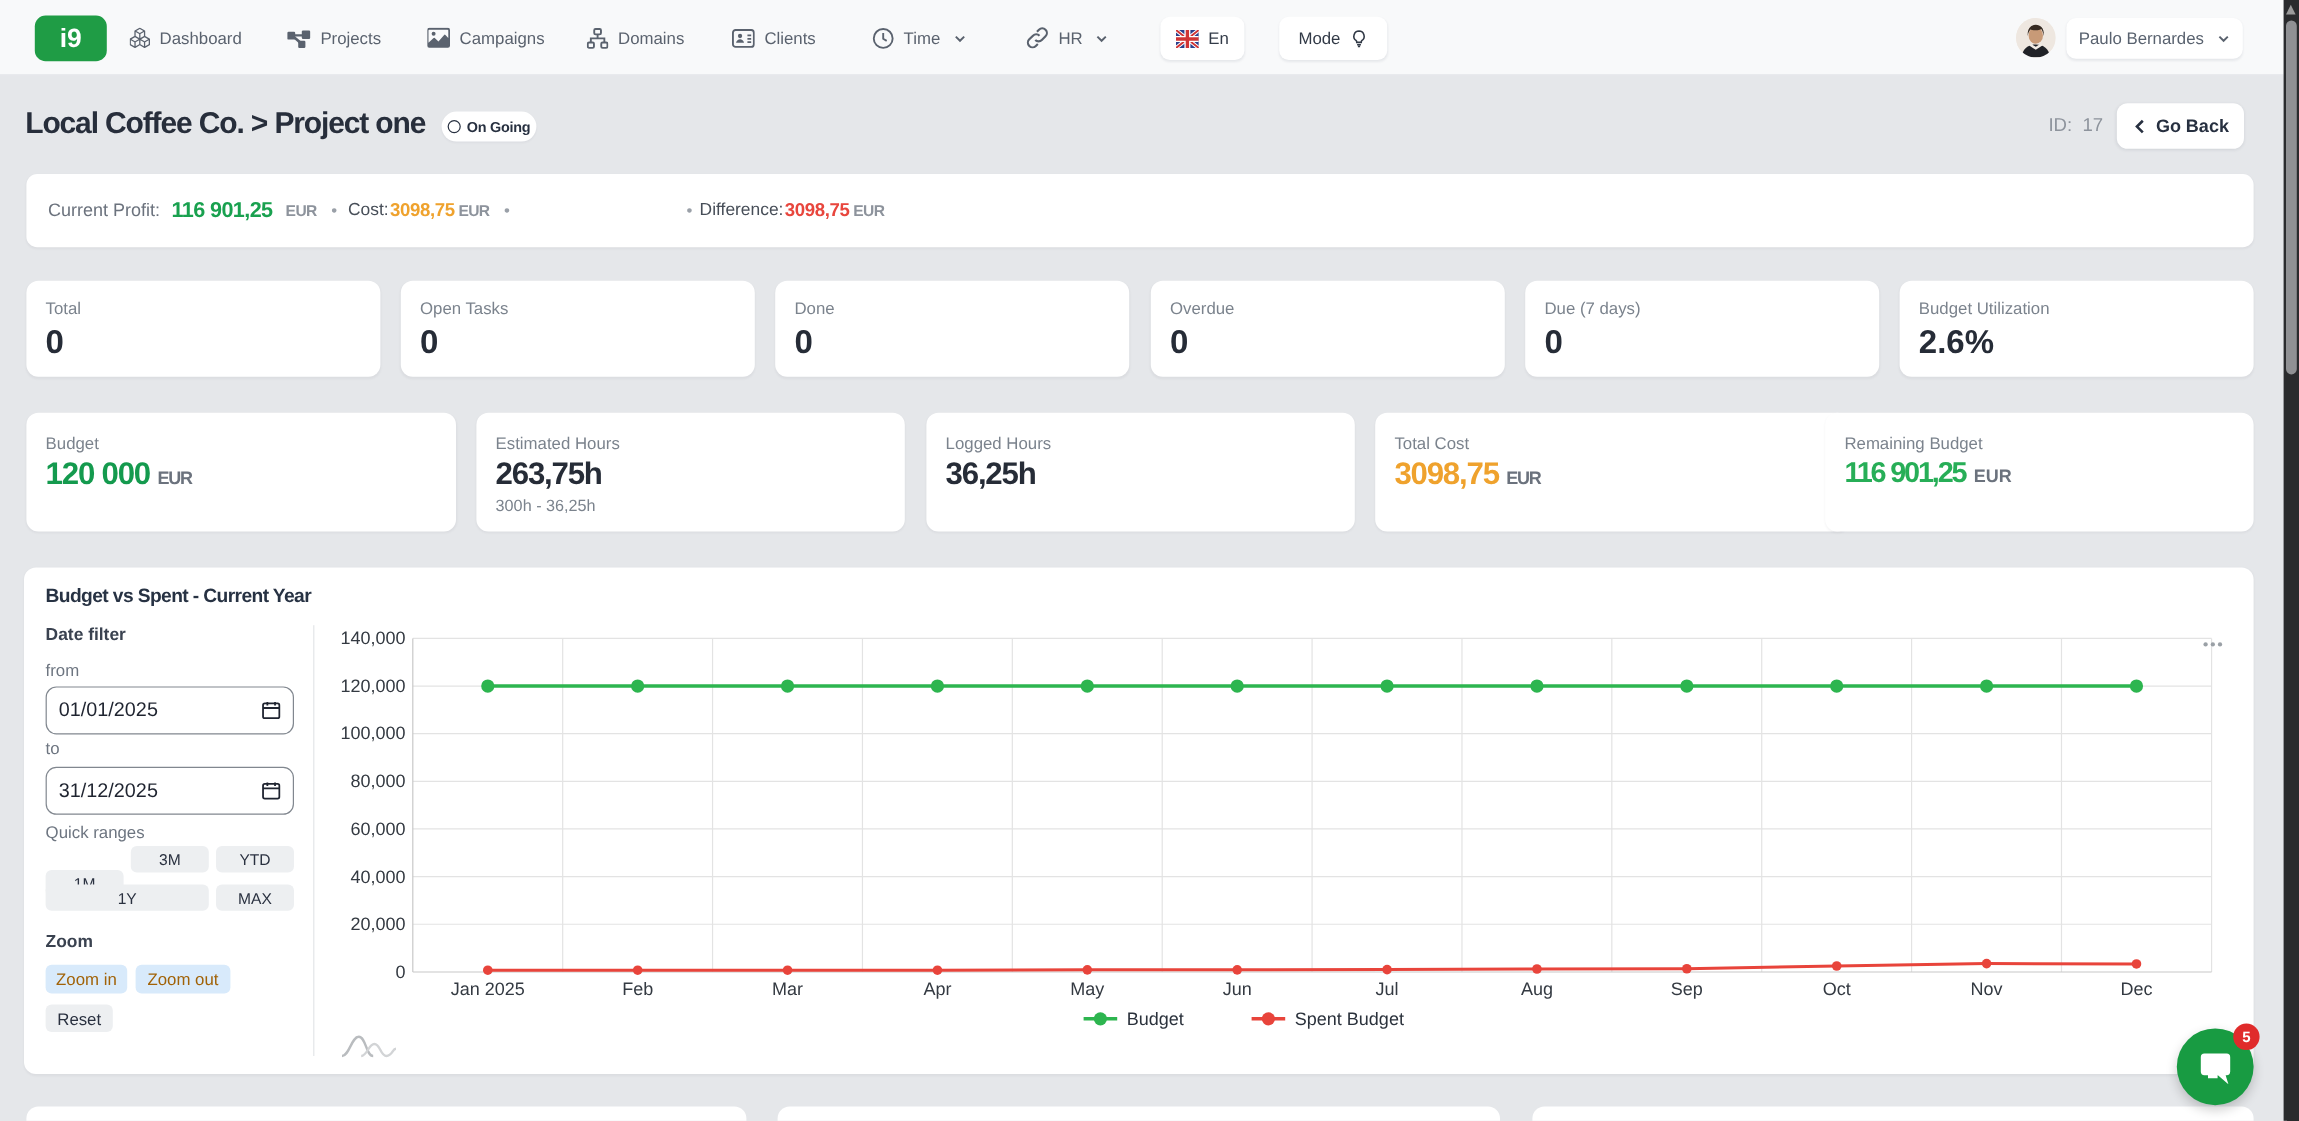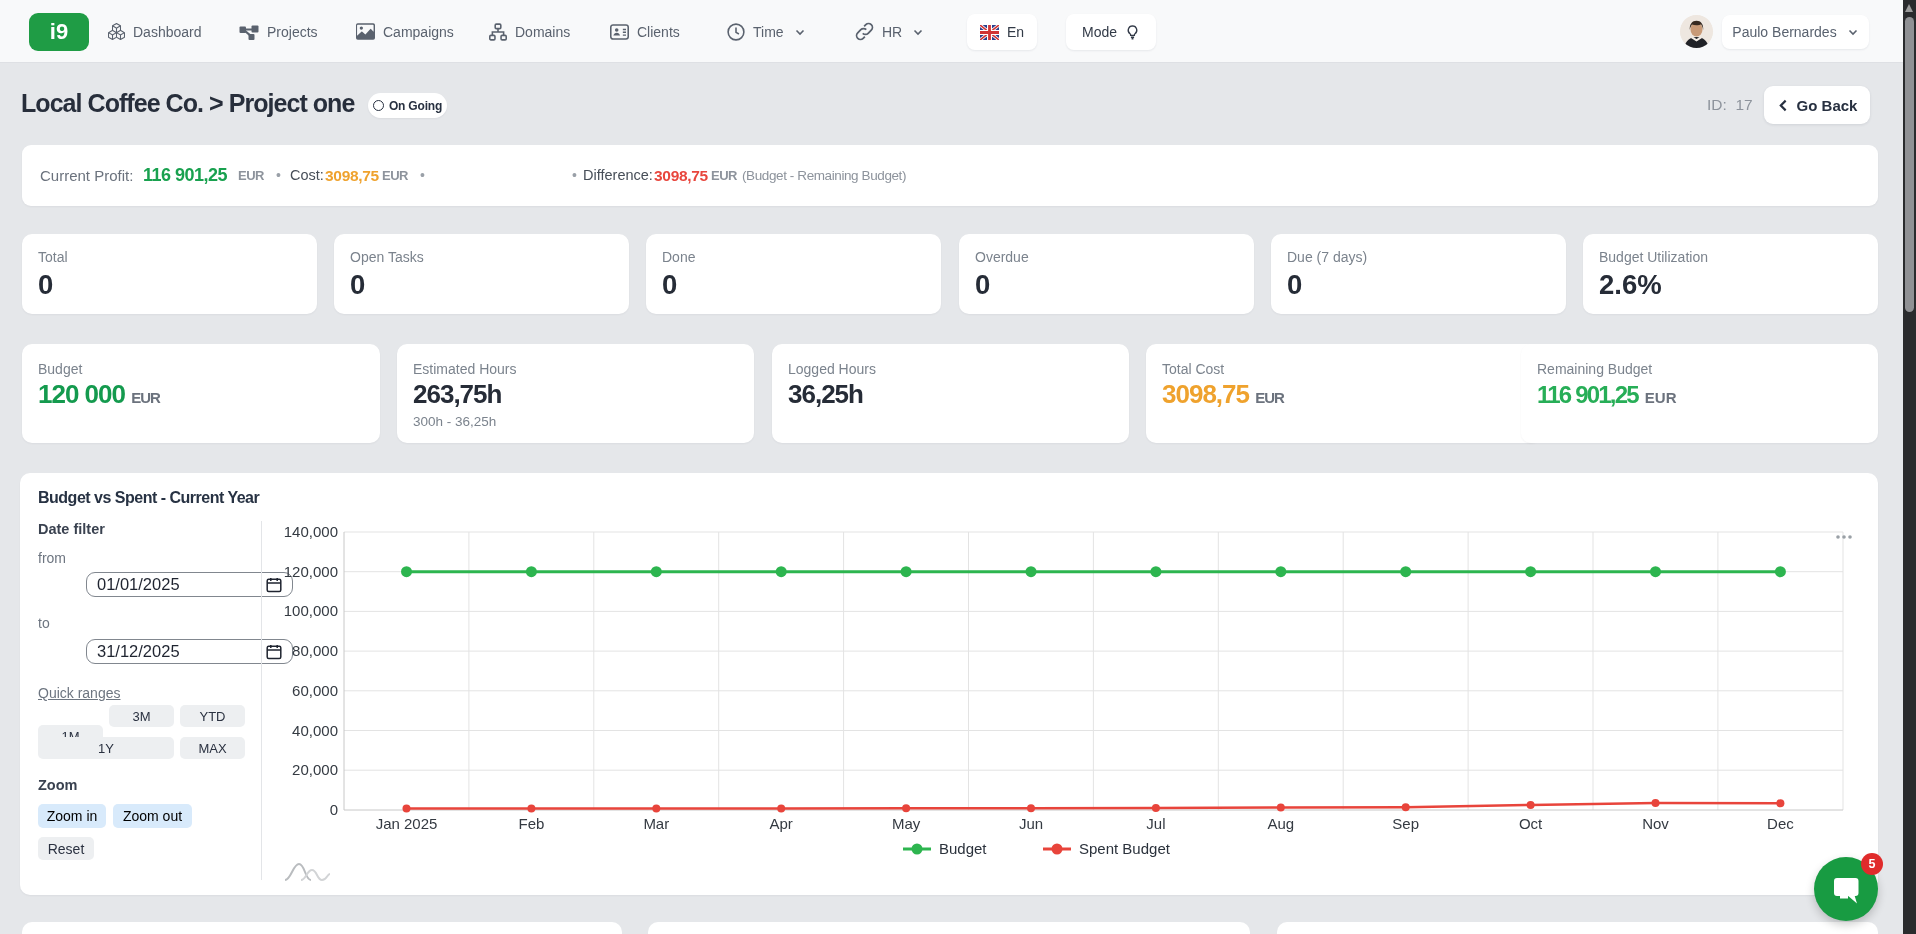--- a/index.html
+++ b/index.html
@@ -38,23 +38,23 @@
 .vg { color:#149a4e !important; }
 .vo { color:#efa22d !important; }
 .vg2 { color:#27ae57 !important; }
 .veur { font-size:15px; color:#6b727d; font-weight:bold; }
 
 .chartcard { position:absolute; left:20px; top:473px; width:1858px; height:422px; background:#fff; border-radius:10px; box-shadow:0 1px 2px rgba(30,40,60,.05); }
 .ct { position:absolute; left:38px; top:489px; font-size:16px; font-weight:bold; color:#273243; letter-spacing:-0.5px; }
 .fl { position:absolute; }
 .lbl-b { font-size:14.5px; font-weight:bold; color:#3a4250; }
 .lbl-s { font-size:14px; color:#6d7580; }
-.dinput { position:absolute; width:207px; height:25px; border:1px solid #81878f; border-radius:9px; background:#fff; display:flex; align-items:center; padding:0 10px; font-size:16.5px; color:#1f2430; justify-content:space-between;margin-left:48px; }
+.dinput { position:absolute; width:207px; height:40px; border:1px solid #81878f; border-radius:9px; background:#fff; display:flex; align-items:center; padding:0 10px; font-size:16.5px; color:#1f2430; justify-content:space-between; }
 .qbtn { position:absolute; background:#edeff1; border-radius:5px; font-size:13px; color:#2a3140; display:flex; align-items:center; justify-content:center; height:22px; }
-.zbtn { position:absolute; background:#d8eafb; border-radius:5px; font-size:14px; color:#000000; display:flex; align-items:center; justify-content:center; height:24px; }
+.zbtn { position:absolute; background:#d8eafb; border-radius:5px; font-size:14px; color:#a16207; display:flex; align-items:center; justify-content:center; height:24px; }
 .vsep { position:absolute; left:261px; top:521px; width:1px; height:359px; background:#e3e5e8; }
 
 .chat { position:absolute; left:1814px; top:857px; width:64px; height:64px; border-radius:50%; background:#189b42; box-shadow:0 4px 10px rgba(0,0,0,.2); }
 .chatbadge { position:absolute; left:1861px; top:853px; width:22px; height:22px; border-radius:50%; background:#e02b2b; color:#fff; font-size:12.5px; font-weight:bold; text-align:center; line-height:22px; }
 .b3 { position:absolute; top:922px; height:12px; background:#fff; border-radius:10px 10px 0 0; }
 </style>
 </head>
 <body>
 <div class="nav">
   <div class="logo">i9</div>
@@ -131,21 +131,20 @@
   <span class="ib eur" style="left:216px;">EUR</span>
   <span class="ib sep" style="left:254px;">•</span>
   <span class="ib dark" style="left:268px; font-size:14.5px;">Cost:</span>
   <span class="ib o" style="left:303px;">3098,75</span>
   <span class="ib eur" style="left:360px;">EUR</span>
   <span class="ib sep" style="left:398px;">•</span>
   <span class="ib sep" style="left:550px;">•</span>
   <span class="ib dark" style="left:561px; font-size:14.5px;">Difference:</span>
   <span class="ib r" style="left:632px;">3098,75</span>
   <span class="ib eur" style="left:689px;">EUR</span>
-  <span class="ib" style="left:720px; font-size:13.5px; letter-spacing:-0.4px; color:#8d939c;">(Budget - Remaining Budget)</span>
 </div>
 
 <div class="card" style="left:22px; top:234px; width:295px; height:80px;">
     <div class="t">Total</div>
     <div class="v">0</div>
   </div>
 <div class="card" style="left:334px; top:234px; width:295px; height:80px;">
     <div class="t">Open Tasks</div>
     <div class="v">0</div>
   </div>
@@ -194,21 +193,21 @@
 <div class="fl lbl-s" style="left:38px; top:550px;">from</div>
 <div class="dinput" style="left:38px; top:572px;">01/01/2025<svg width="16" height="16" viewBox="0 0 16 16" fill="none" stroke="#1f2430" stroke-width="1.5">
       <rect x="1.2" y="2.2" width="13.6" height="12.3" rx="1.5"></rect>
       <path d="M1.2 6h13.6M4.8 1v3M11.2 1v3"></path>
     </svg></div>
 <div class="fl lbl-s" style="left:38px; top:615px;">to</div>
 <div class="dinput" style="left:38px; top:639px;">31/12/2025<svg width="16" height="16" viewBox="0 0 16 16" fill="none" stroke="#1f2430" stroke-width="1.5">
       <rect x="1.2" y="2.2" width="13.6" height="12.3" rx="1.5"></rect>
       <path d="M1.2 6h13.6M4.8 1v3M11.2 1v3"></path>
     </svg></div>
-<div class="fl lbl-s" style="left:38px; top:685px;text-decoration:underline;">Quick ranges</div>
+<div class="fl lbl-s" style="left:38px; top:685px;">Quick ranges</div>
 <div class="qbtn" style="left:38px; top:705px; width:65px;margin-top:20px;">1M</div>
 <div class="qbtn" style="left:109px; top:705px; width:65px;">3M</div>
 <div class="qbtn" style="left:180px; top:705px; width:65px;">YTD</div>
 <div class="qbtn" style="left:38px; top:737px; width:136px;">1Y</div>
 <div class="qbtn" style="left:180px; top:737px; width:65px;">MAX</div>
 <div class="fl lbl-b" style="left:38px; top:777px;">Zoom</div>
 <div class="zbtn" style="left:38px; top:804px; width:68px;">Zoom in</div>
 <div class="zbtn" style="left:113px; top:804px; width:79px;">Zoom out</div>
 <div class="qbtn" style="left:38px; top:837px; width:56px; height:23px; font-size:14px;">Reset</div>
 <div class="vsep"></div>

